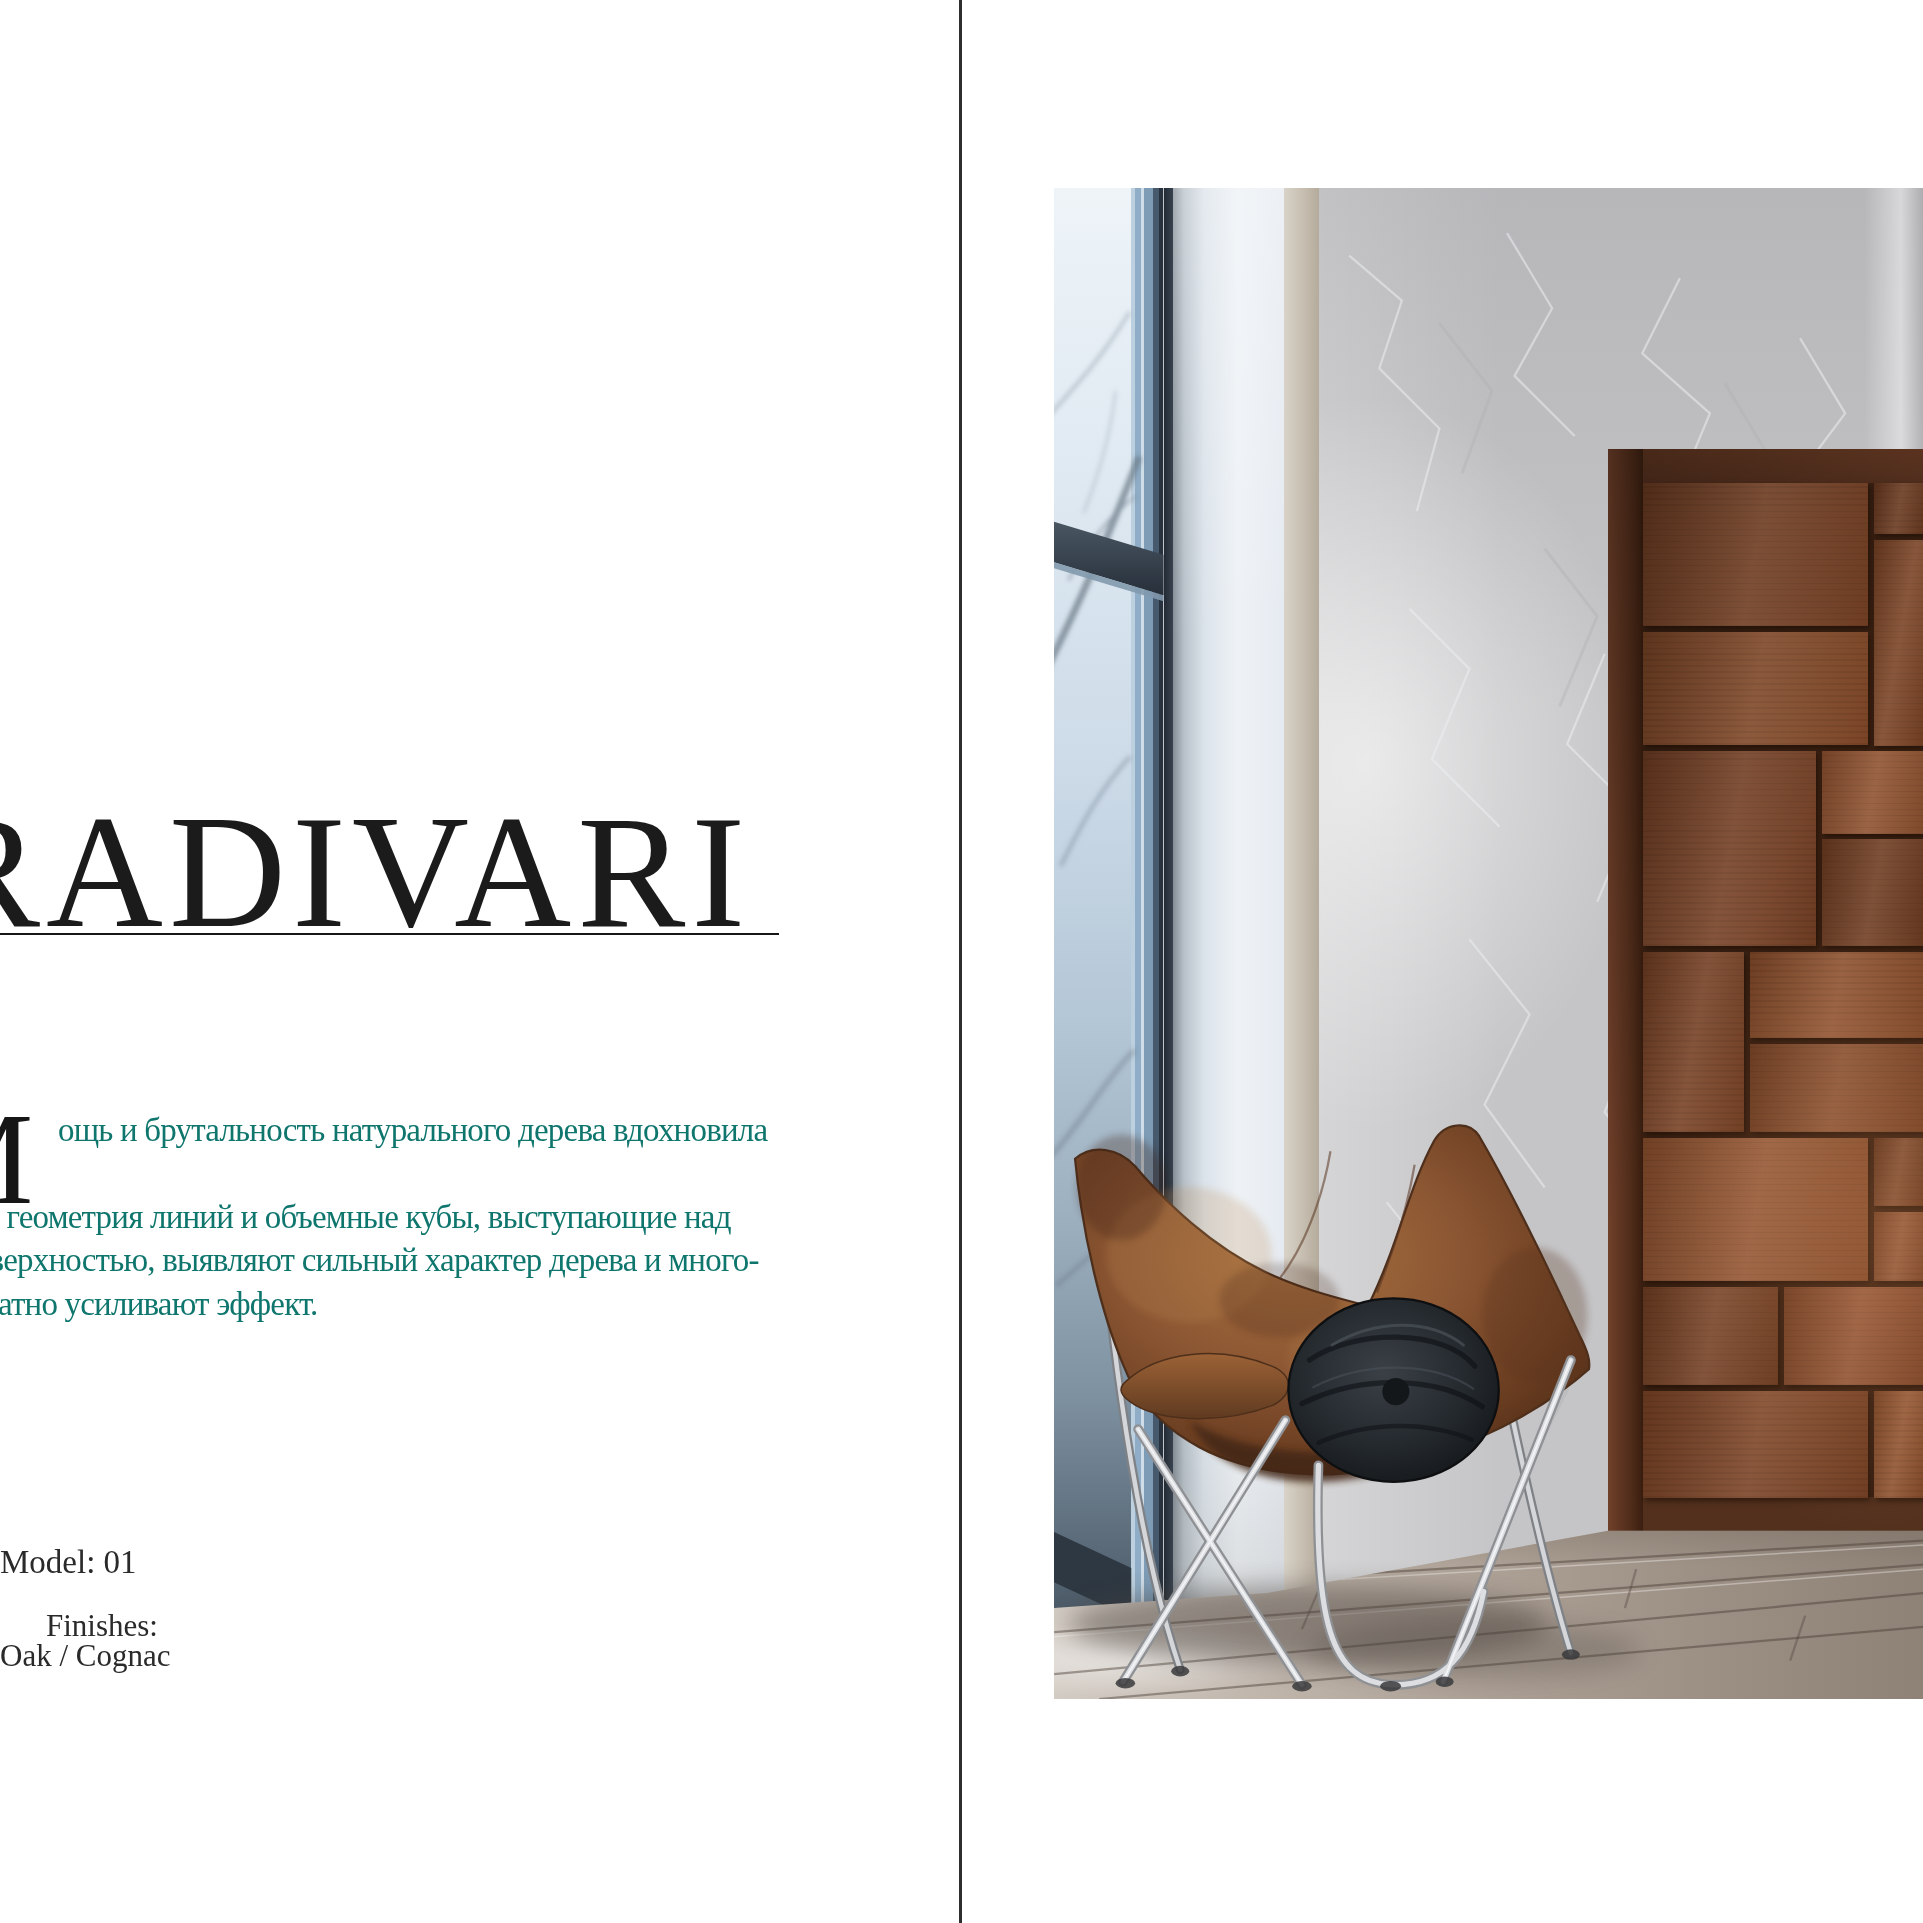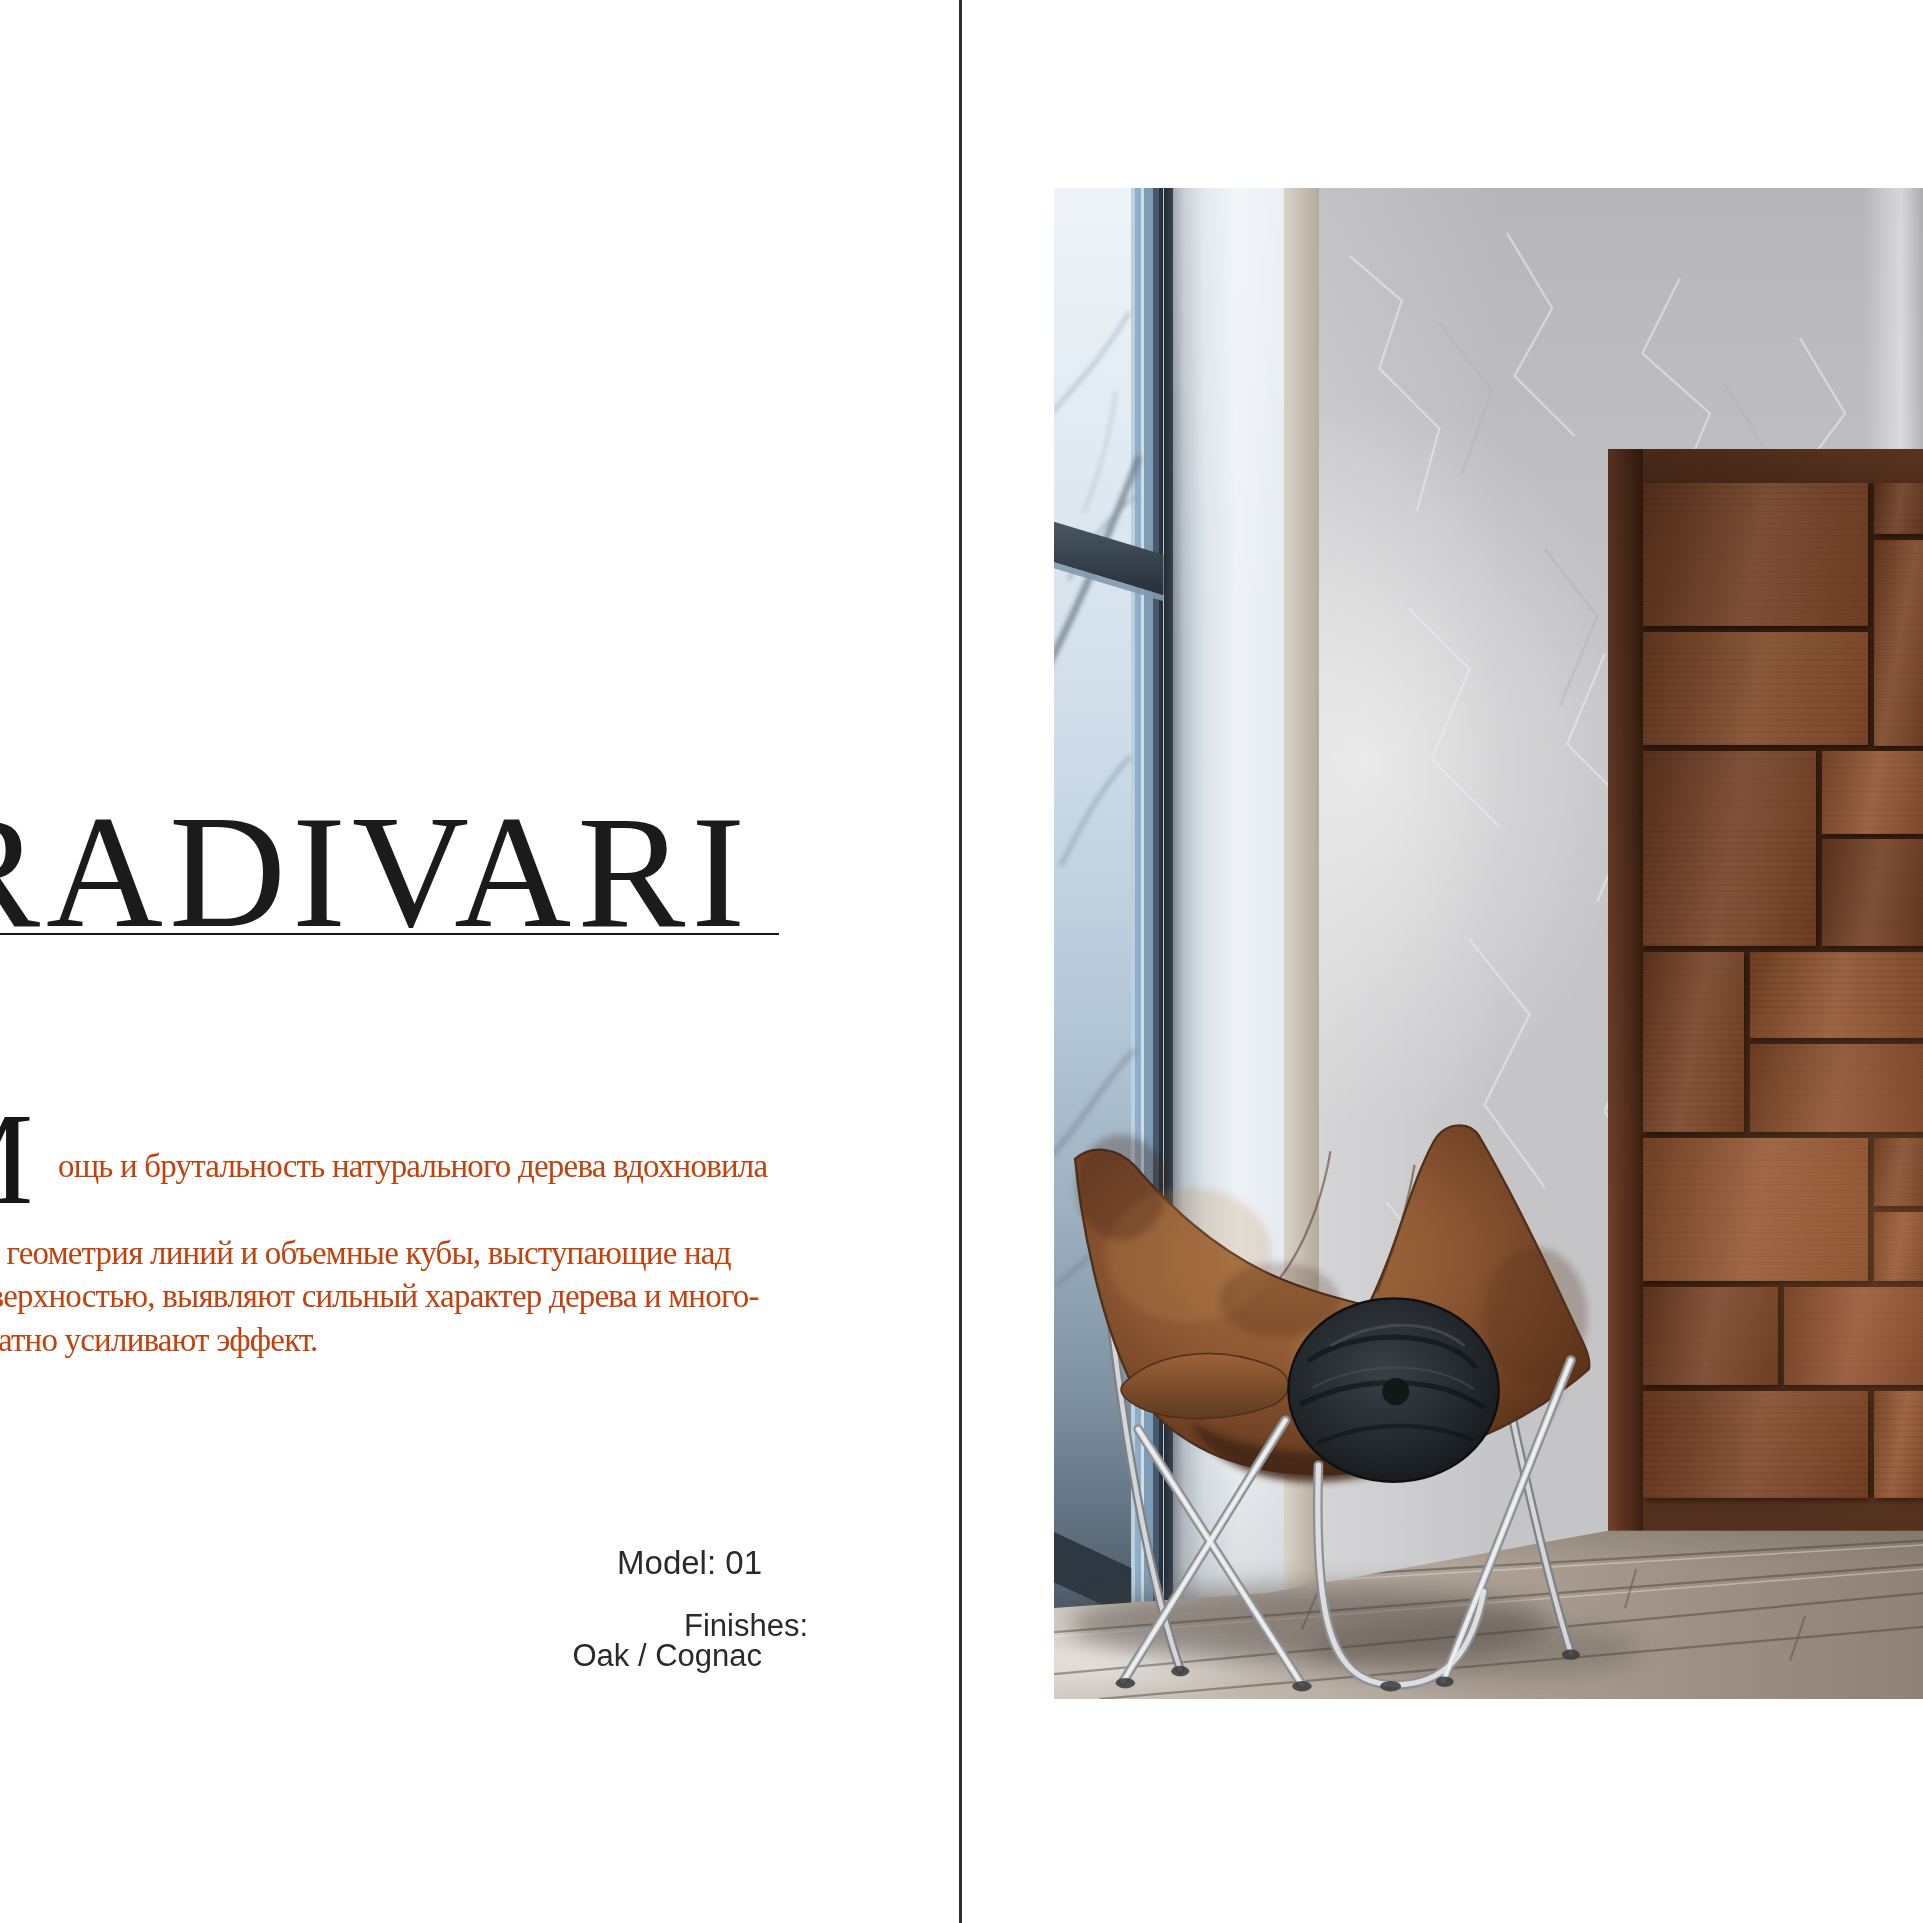--- a/index.html
+++ b/index.html
@@ -11,36 +11,36 @@
   .page-title{
     position:absolute;left:-269px;top:791px;
     font-family:"Liberation Serif","DejaVu Serif",serif;
     font-size:162px;line-height:1;letter-spacing:6px;
     color:#1b1b1b;white-space:nowrap;font-weight:400;
   }
   .title-underline{position:absolute;left:0;top:933px;width:779px;height:2.3px;background:#161616;}
 
   .para-line{
     position:absolute;font-family:"Liberation Serif","DejaVu Serif",serif;
-    font-size:33px;line-height:33px;letter-spacing:-0.8px;color:#c2410c;white-space:nowrap;margin-top:36px;
+    font-size:33px;line-height:33px;letter-spacing:-0.8px;color:#0f766e;white-space:nowrap;
   }
   .pl1{left:58px;top:1114px;}
   .pl2{left:58px;top:1157px;}
   .pl3{left:-42px;top:1201px;}
   .pl4{left:-44px;top:1244px;}
   .pl5{left:-33px;top:1288px;}
   .drop-cap{
     position:absolute;left:-84px;top:1093px;
     font-family:"Liberation Serif","DejaVu Serif",serif;
     font-size:132px;line-height:1;color:#161616;
   }
 
   .spec{
-    position:absolute;left:0;width:762px;text-align:right;
-    font-family:Liberation Sans, sans-serif;color:#2a2a2a;white-space:nowrap;
+    position:absolute;left:0;width:762px;text-align:left;
+    font-family:Liberation Serif, serif;color:#2a2a2a;white-space:nowrap;
   }
   .spec-model{top:1545px;font-size:33px;line-height:35px;}
   .spec-finlabel{top:1610px;font-size:31px;line-height:32px;margin-left:46px;}
   .spec-fin-en{top:1640px;font-size:31px;line-height:32px;}
   .spec-fin-ru{top:1671px;font-size:31px;line-height:32px;}
 
   
   .divider{position:absolute;left:959px;top:0;width:3px;height:1924px;background:#2e2e2e;}
 
   

